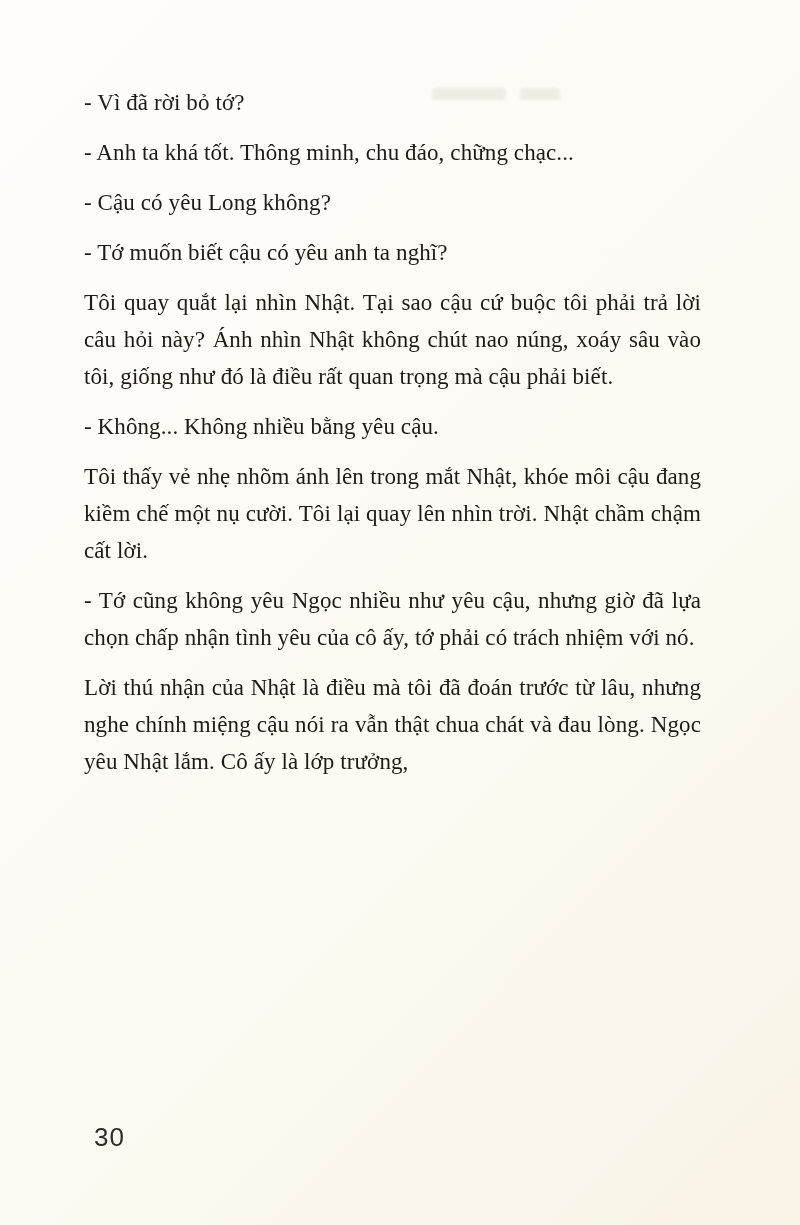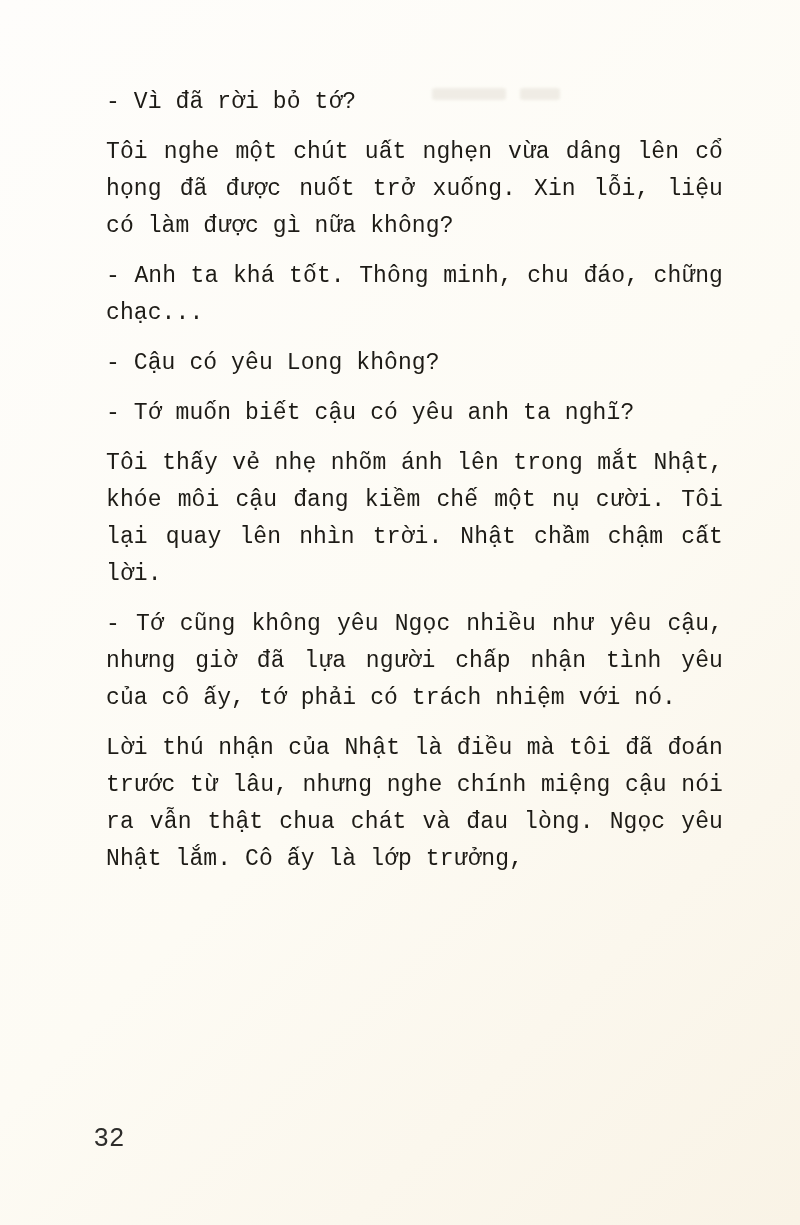--- a/index.html
+++ b/index.html
@@ -13,28 +13,27 @@
     overflow: hidden;
     background: linear-gradient(135deg, #fefdfb 0%, #fdfbf4 55%, #f9f3e6 100%);
     font-family: "Liberation Serif", "DejaVu Serif", serif;
   }
   .book-page {
     position: absolute;
     inset: 0;
   }
   .text-block {
     position: absolute;
-    left: 106px;
+    left: 84px;
     top: 84px;
     width: 617px;
     color: #1d1b16;
     font-size: 23px;
     line-height: 37px;
     letter-spacing: 0.1px;
-    font-family: Liberation Mono, monospace;
   }
   .para {
     margin: 0 0 13px 0;
     text-align: justify;
     text-justify: inter-word;
   }
   .para:last-child {
     margin-bottom: 7px;
   }
   .page-number {
@@ -71,24 +70,25 @@
 
 <div class="book-page">
 
   <div class="bleed-artifact">
     <span class="blob"></span>
     <span class="blob"></span>
   </div>
 
   <div class="text-block">
       <p class="para">- Vì đã rời bỏ tớ?</p>
-      <p class="para">Tôi nghe một chút uất nghẹn vừa dâng lên cổ họng đã được nuốt trở xuống. Xin lỗi, liệu có làm được gì nữa không?</p>
       <p class="para">- Anh ta khá tốt. Thông minh, chu đáo, chững chạc...</p>
       <p class="para">- Cậu có yêu Long không?</p>
       <p class="para">- Tớ muốn biết cậu có yêu anh ta nghĩ?</p>
+      <p class="para">Tôi quay quắt lại nhìn Nhật. Tại sao cậu cứ buộc tôi phải trả lời câu hỏi này? Ánh nhìn Nhật không chút nao núng, xoáy sâu vào tôi, giống như đó là điều rất quan trọng mà cậu phải biết.</p>
+      <p class="para">- Không... Không nhiều bằng yêu cậu.</p>
       <p class="para">Tôi thấy vẻ nhẹ nhõm ánh lên trong mắt Nhật, khóe môi cậu đang kiềm chế một nụ cười. Tôi lại quay lên nhìn trời. Nhật chầm chậm cất lời.</p>
-      <p class="para">- Tớ cũng không yêu Ngọc nhiều như yêu cậu, nhưng giờ đã lựa người chấp nhận tình yêu của cô ấy, tớ phải có trách nhiệm với nó.</p>
+      <p class="para">- Tớ cũng không yêu Ngọc nhiều như yêu cậu, nhưng giờ đã lựa chọn chấp nhận tình yêu của cô ấy, tớ phải có trách nhiệm với nó.</p>
       <p class="para">Lời thú nhận của Nhật là điều mà tôi đã đoán trước từ lâu, nhưng nghe chính miệng cậu nói ra vẫn thật chua chát và đau lòng. Ngọc yêu Nhật lắm. Cô ấy là lớp trưởng,</p>
     </div>
 
-  <div class="page-number">32</div>
+  <div class="page-number">30</div>
 
 </div>
 
 </body></html>

